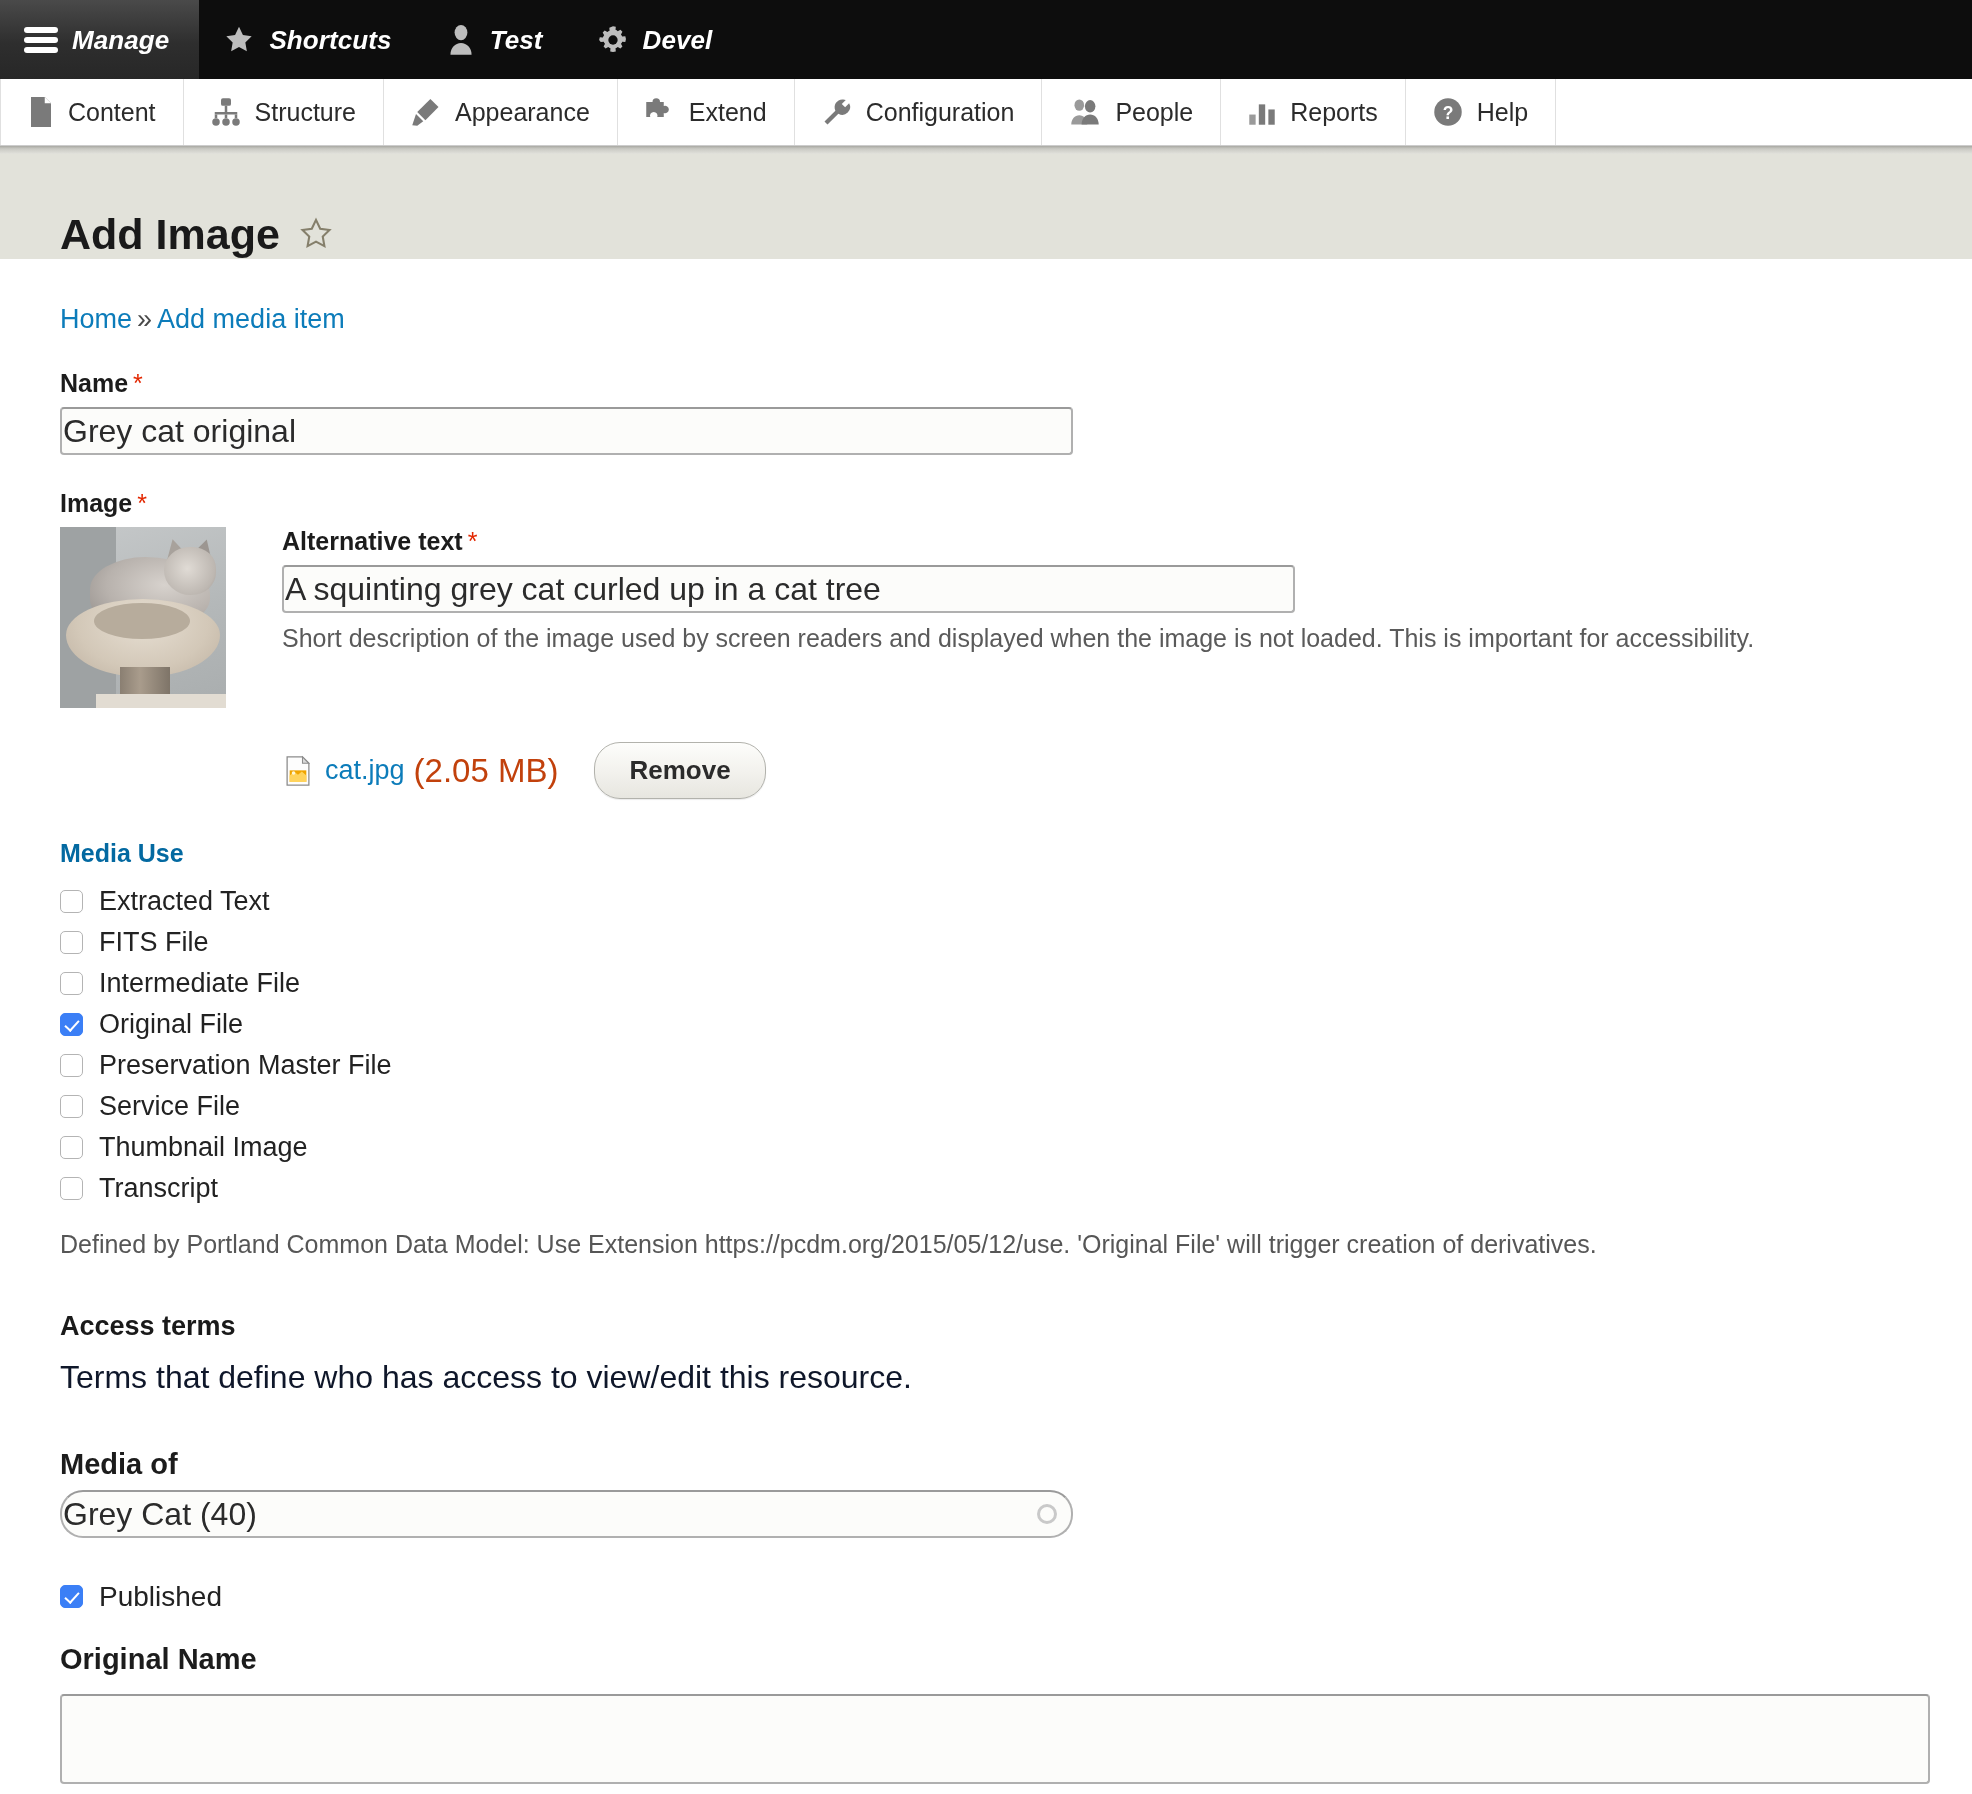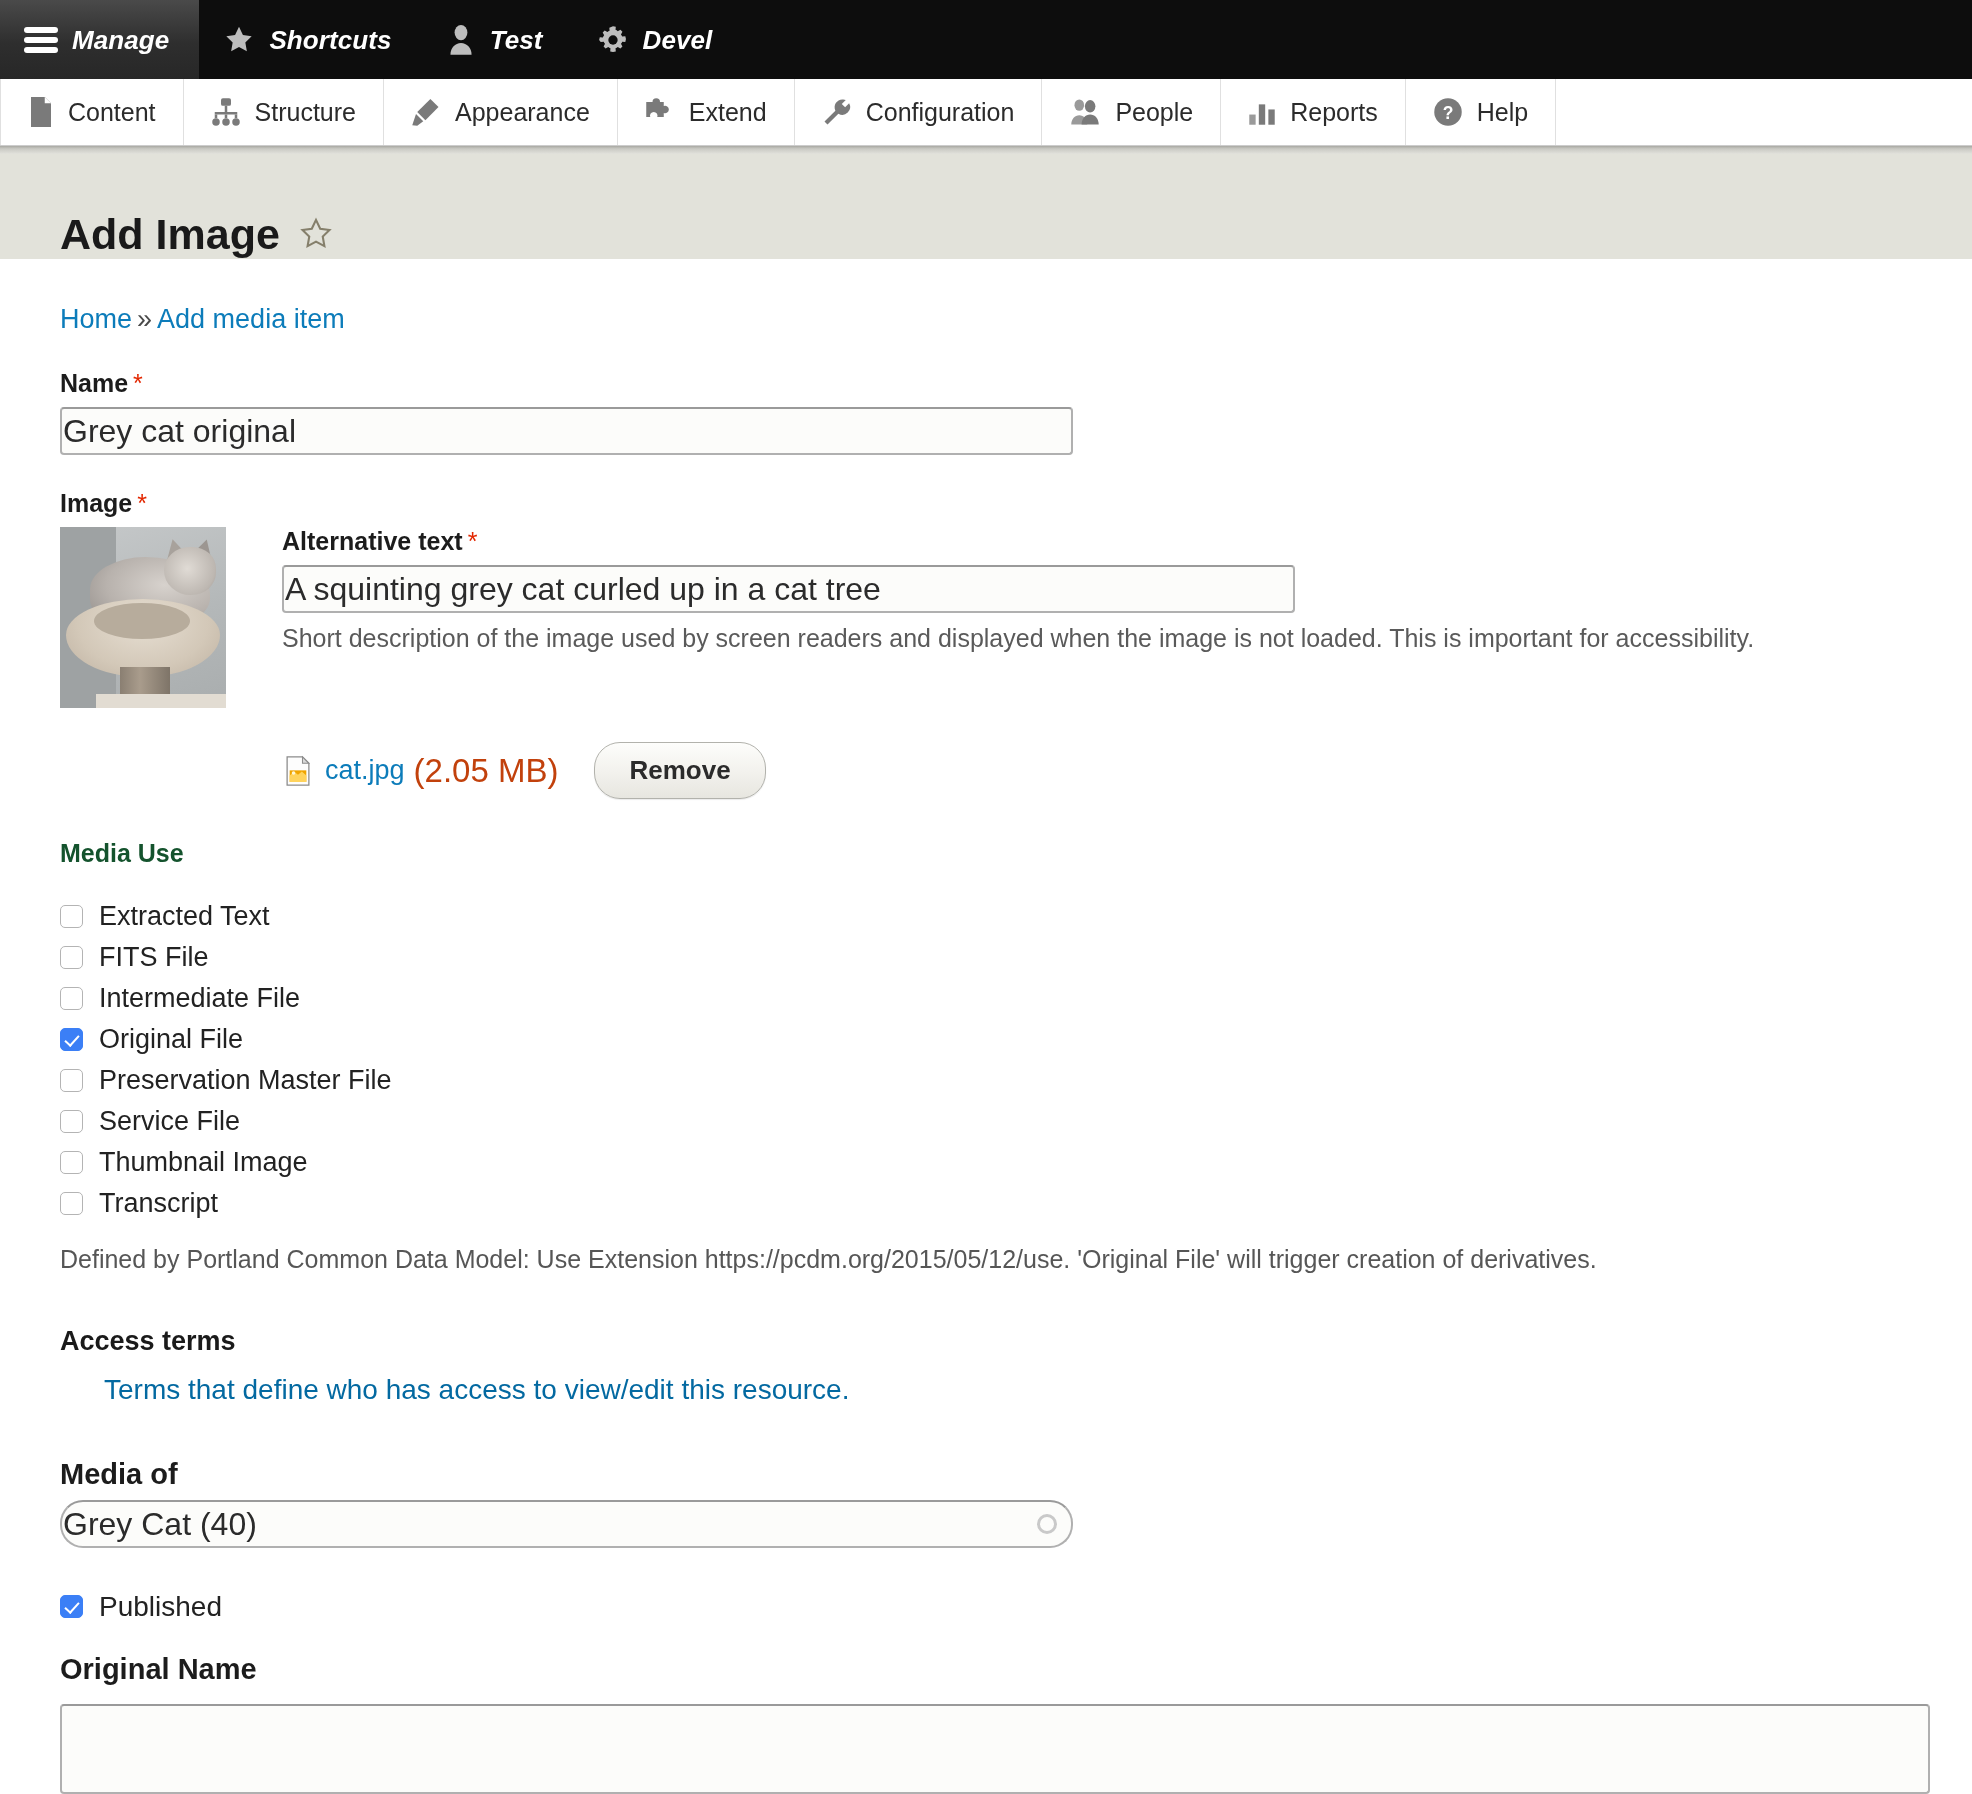--- a/index.html
+++ b/index.html
@@ -204,22 +204,22 @@
     background: linear-gradient(to bottom, #fdfdfb 0%, #f3f2ee 50%, #e7e6e0 100%);
     border: 1px solid #b2b2ac;
     border-radius: 26px;
     cursor: pointer;
     font-family: "Liberation Sans", sans-serif;
     box-shadow: 0 1px 1px rgba(0,0,0,.08);
   }
 
   
   .group-title {
-    font-size: 25px; font-weight: bold; color: #14532d;
-    margin-top: 40px; margin-bottom: 28px;
+    font-size: 25px; font-weight: bold; color: #0369a1;
+    margin-top: 40px; margin-bottom: 13px;
   }
   .cb-row {
     display: flex; align-items: center; gap: 16px;
     height: 41px;
     cursor: pointer;
   }
   .cb {
     width: 23px; height: 23px;
     flex: 0 0 23px;
     border: 1.5px solid #b4b4b4;
@@ -244,21 +244,21 @@
   .cb-label { font-size: 27px; color: #222; line-height: 1; }
 
   .help-note {
     font-size: 25px; color: #565656; margin-top: 21px;
   }
 
   .section-h {
     font-size: 27px; font-weight: bold; color: #1a1a1a;
     margin-top: 52px;
   }
-  .section-note { font-size: 28px; color: #0369a1; margin-top: 17px; margin-left: 44px; }
+  .section-note { font-size: 32px; color: #0f172a; margin-top: 17px; }
 
   .autocomplete-wrap { position: relative; width: 1013px; }
   .throbber {
     position: absolute; right: 16px; top: 50%;
     transform: translateY(-50%);
     width: 20px; height: 20px;
     border: 3px solid #c9c9c9;
     border-radius: 50%;
   }
 

